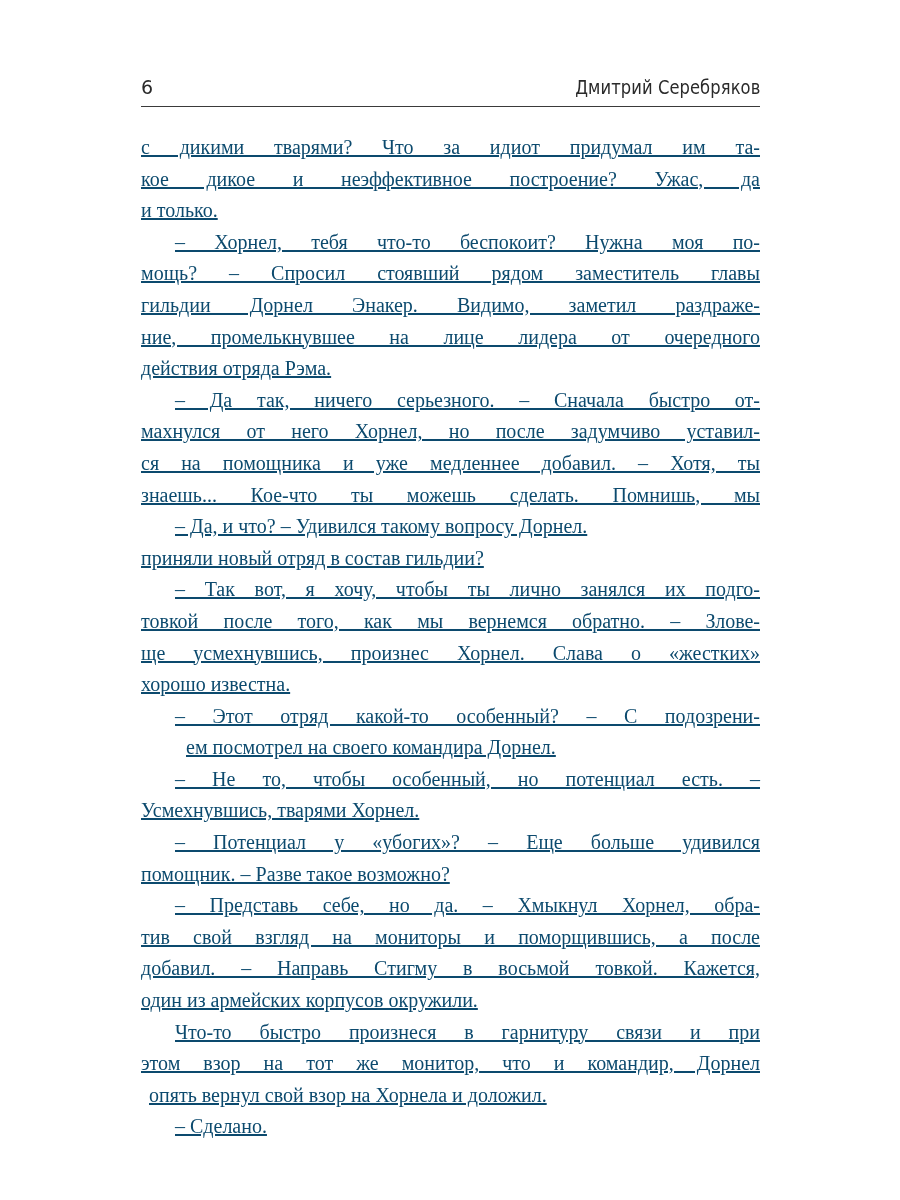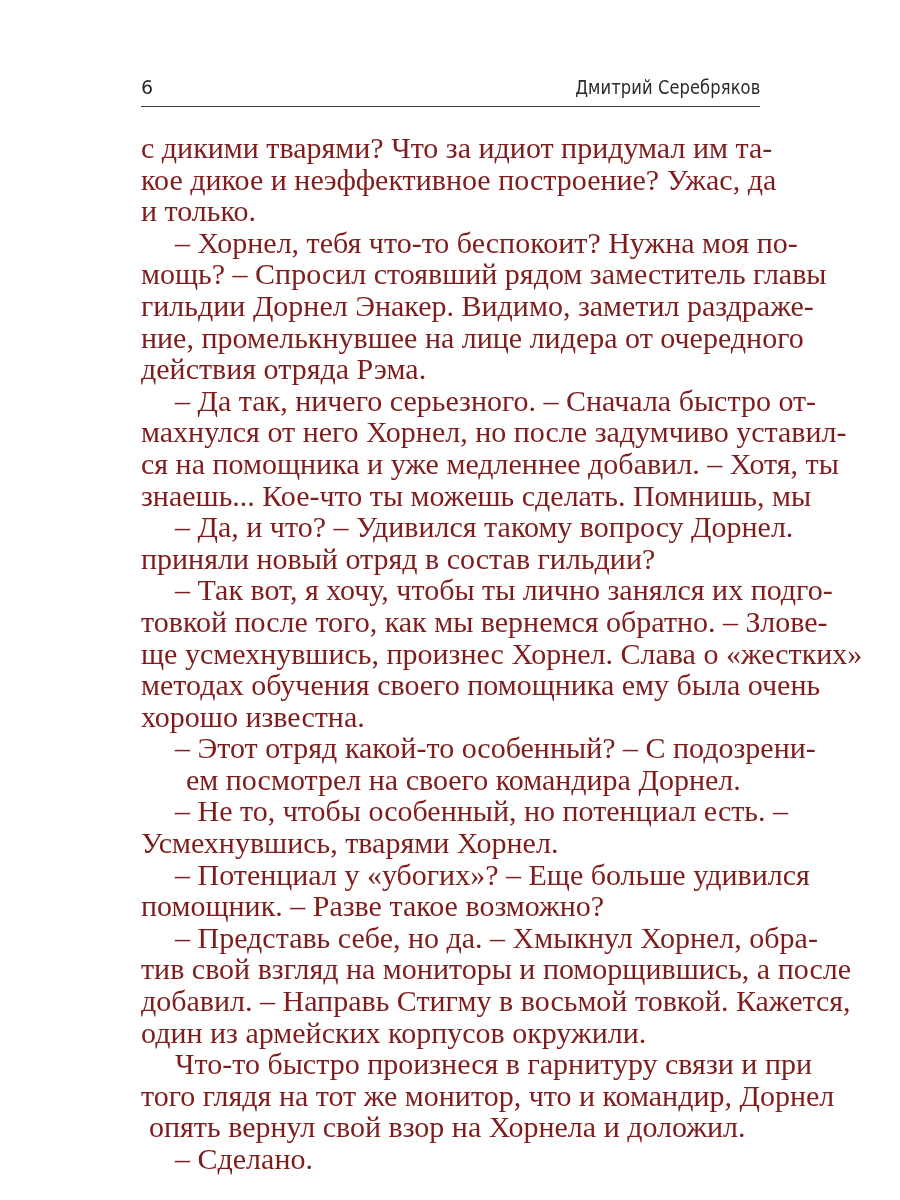--- a/index.html
+++ b/index.html
@@ -46,22 +46,23 @@
       width: 619px;
       height: 0;
       border-top: 1.4px solid #3a3a3a;
     }
     .body-text {
       position: absolute;
       left: 141px;
       top: 132px;
       width: 619px;
       font-family: "Liberation Serif", "DejaVu Serif", serif;
-      font-size: 30px;
-      color: #7f1d1d;
+      font-size: 20px;
+      color: #0c4a6e;
+      text-decoration: underline;
     }
     .line {
       display: block;
       height: 31.6px;
       line-height: 31.6px;
       white-space: nowrap;
       text-align: justify;
       text-align-last: justify;
       overflow: visible;
     }
@@ -93,30 +94,29 @@
       <span class="line last" style="display: block;">действия отряда Рэма.</span>
       <span class="line indent" style="display: block;">– Да так, ничего серьезного. – Сначала быстро от-</span>
       <span class="line" style="display: block;">махнулся от него Хорнел, но после задумчиво уставил-</span>
       <span class="line" style="display: block;">ся на помощника и уже медленнее добавил. – Хотя, ты</span>
       <span class="line" style="display: block;">знаешь... Кое-что ты можешь сделать. Помнишь, мы</span>
       <span class="line indent last" style="display: block;">– Да, и что? – Удивился такому вопросу Дорнел.</span>
       <span class="line last" style="display: block;">приняли новый отряд в состав гильдии?</span>
       <span class="line indent" style="display: block;">– Так вот, я хочу, чтобы ты лично занялся их подго-</span>
       <span class="line" style="display: block;">товкой после того, как мы вернемся обратно. – Злове-</span>
       <span class="line" style="display: block;">ще усмехнувшись, произнес Хорнел. Слава о «жестких»</span>
-      <span class="line" style="display: block;">методах обучения своего помощника ему была очень</span>
       <span class="line last" style="display: block;">хорошо известна.</span>
       <span class="line indent" style="display: block;">– Этот отряд какой-то особенный? – С подозрени-</span>
       <span class="line last" style="display: block; margin-left: 45px;">ем посмотрел на своего командира Дорнел.</span>
       <span class="line indent" style="display: block;">– Не то, чтобы особенный, но потенциал есть. –</span>
       <span class="line last" style="display: block;">Усмехнувшись, тварями Хорнел.</span>
       <span class="line indent" style="display: block;">– Потенциал у «убогих»? – Еще больше удивился</span>
       <span class="line last" style="display: block;">помощник. – Разве такое возможно?</span>
       <span class="line indent" style="display: block;">– Представь себе, но да. – Хмыкнул Хорнел, обра-</span>
       <span class="line" style="display: block;">тив свой взгляд на мониторы и поморщившись, а после</span>
       <span class="line" style="display: block;">добавил. – Направь Стигму в восьмой товкой. Кажется,</span>
       <span class="line last" style="display: block;">один из армейских корпусов окружили.</span>
       <span class="line indent" style="display: block;">Что-то быстро произнеся в гарнитуру связи и при</span>
-      <span class="line" style="display: block;">того глядя на тот же монитор, что и командир, Дорнел</span>
+      <span class="line" style="display: block;">этом взор на тот же монитор, что и командир, Дорнел</span>
       <span class="line last" style="display: block; margin-left: 8px;">опять вернул свой взор на Хорнела и доложил.</span>
       <span class="line indent last" style="display: block;">– Сделано.</span>
     </div>
 </div>
 
 </body></html>

